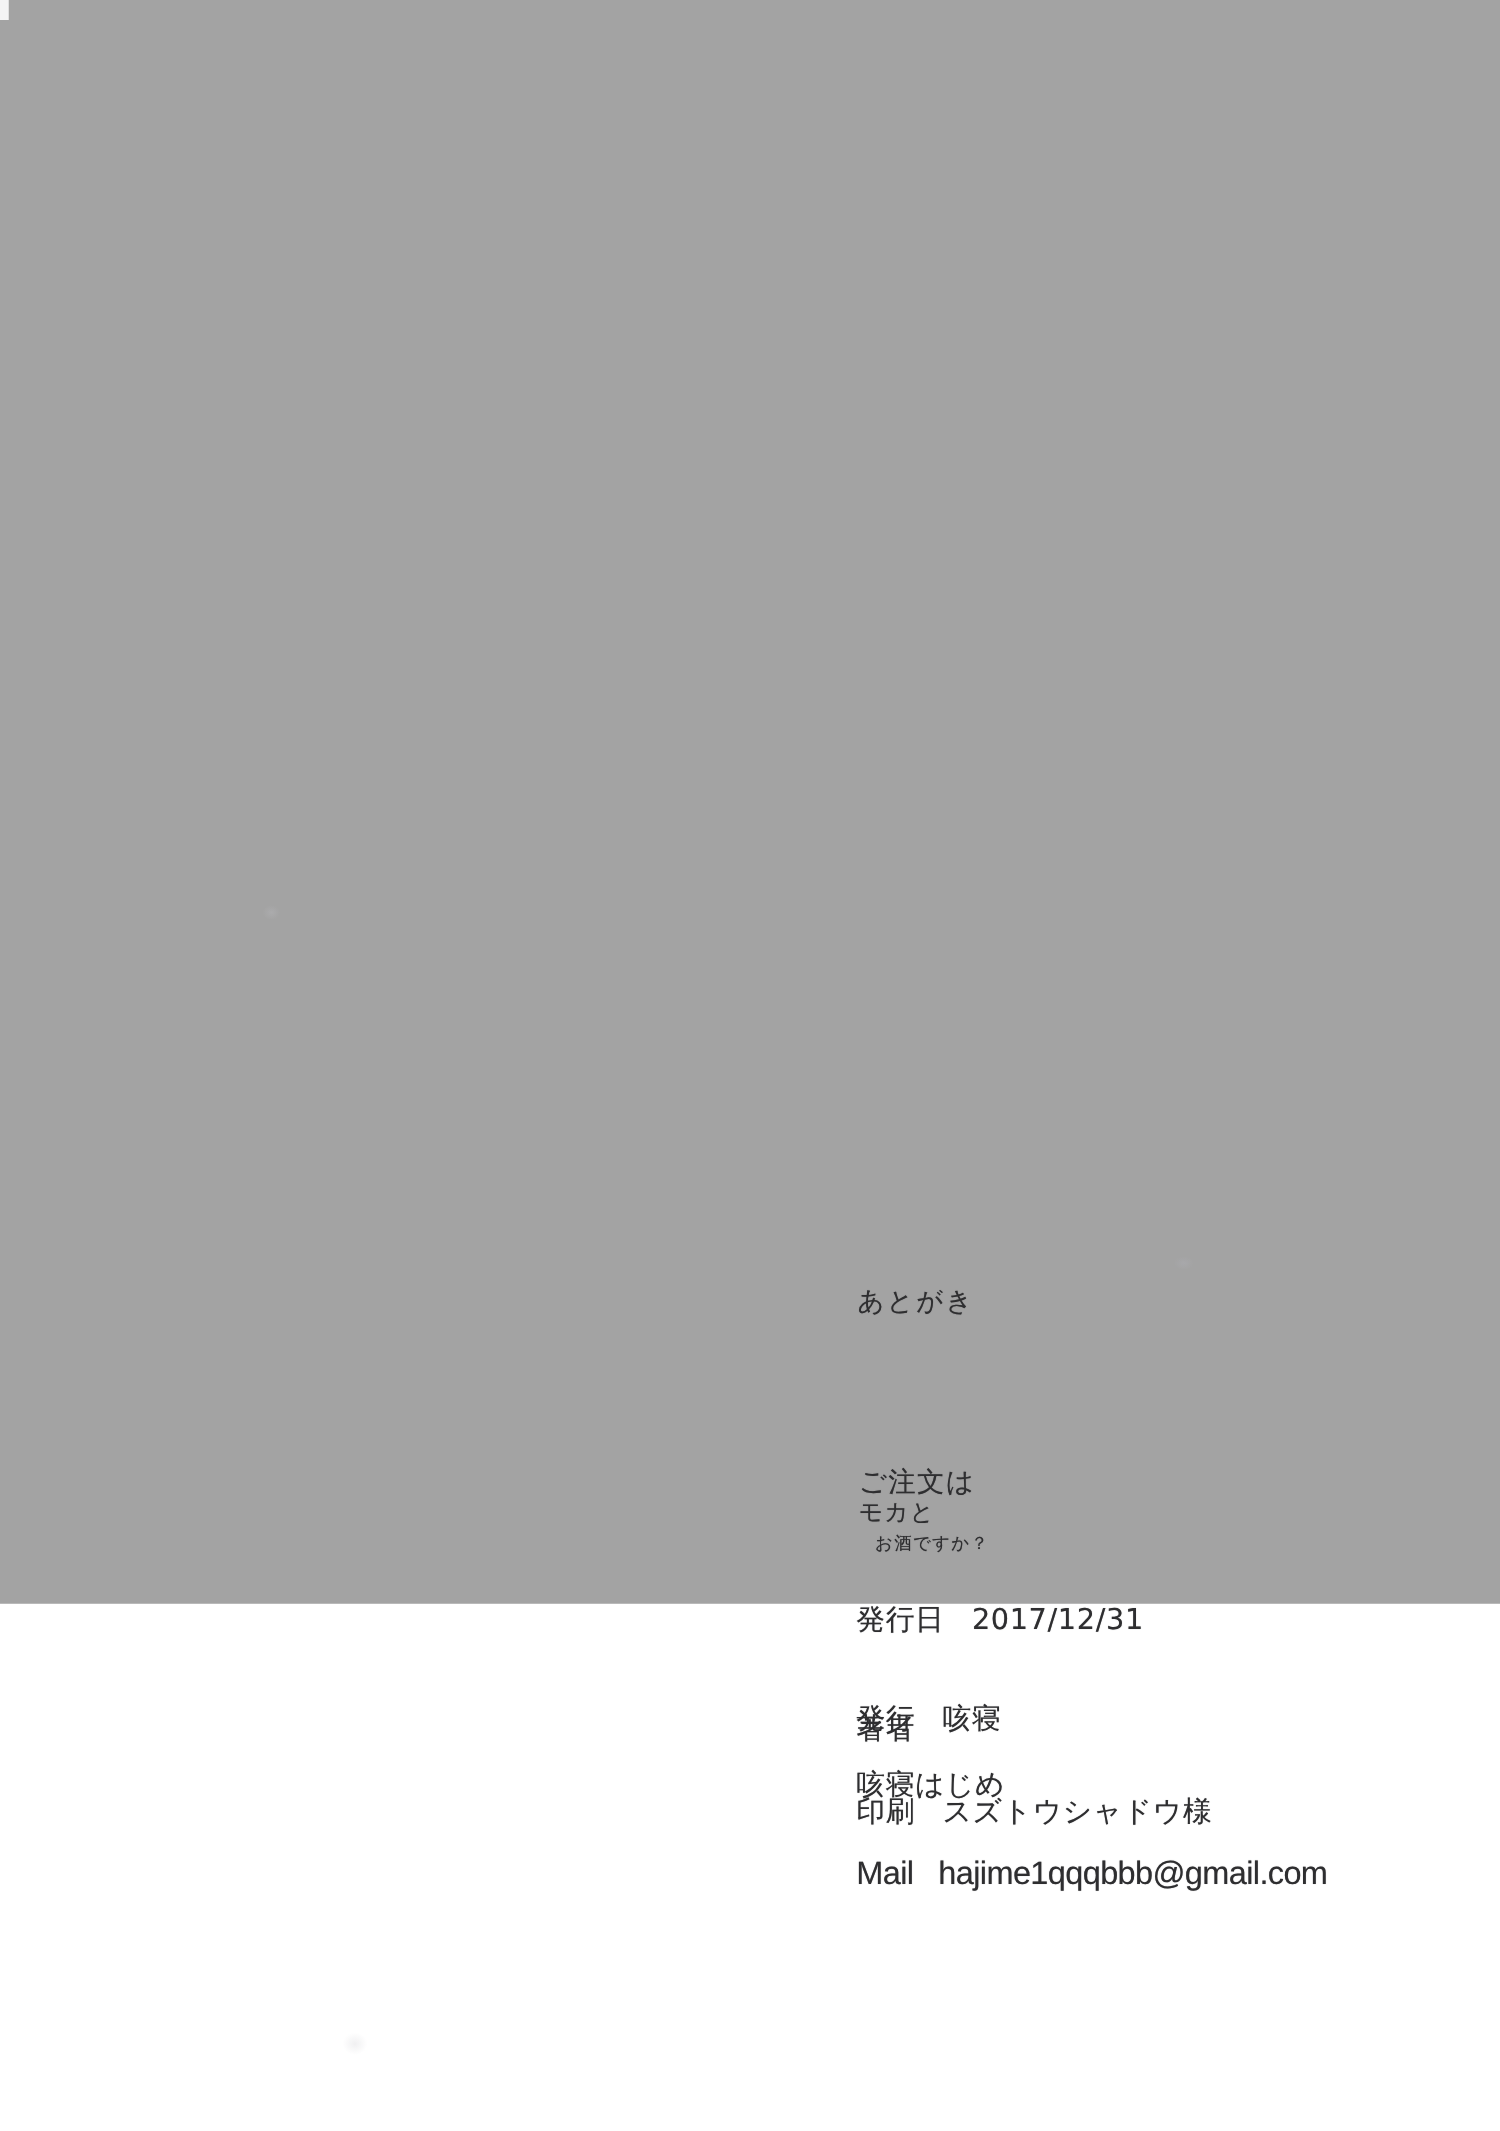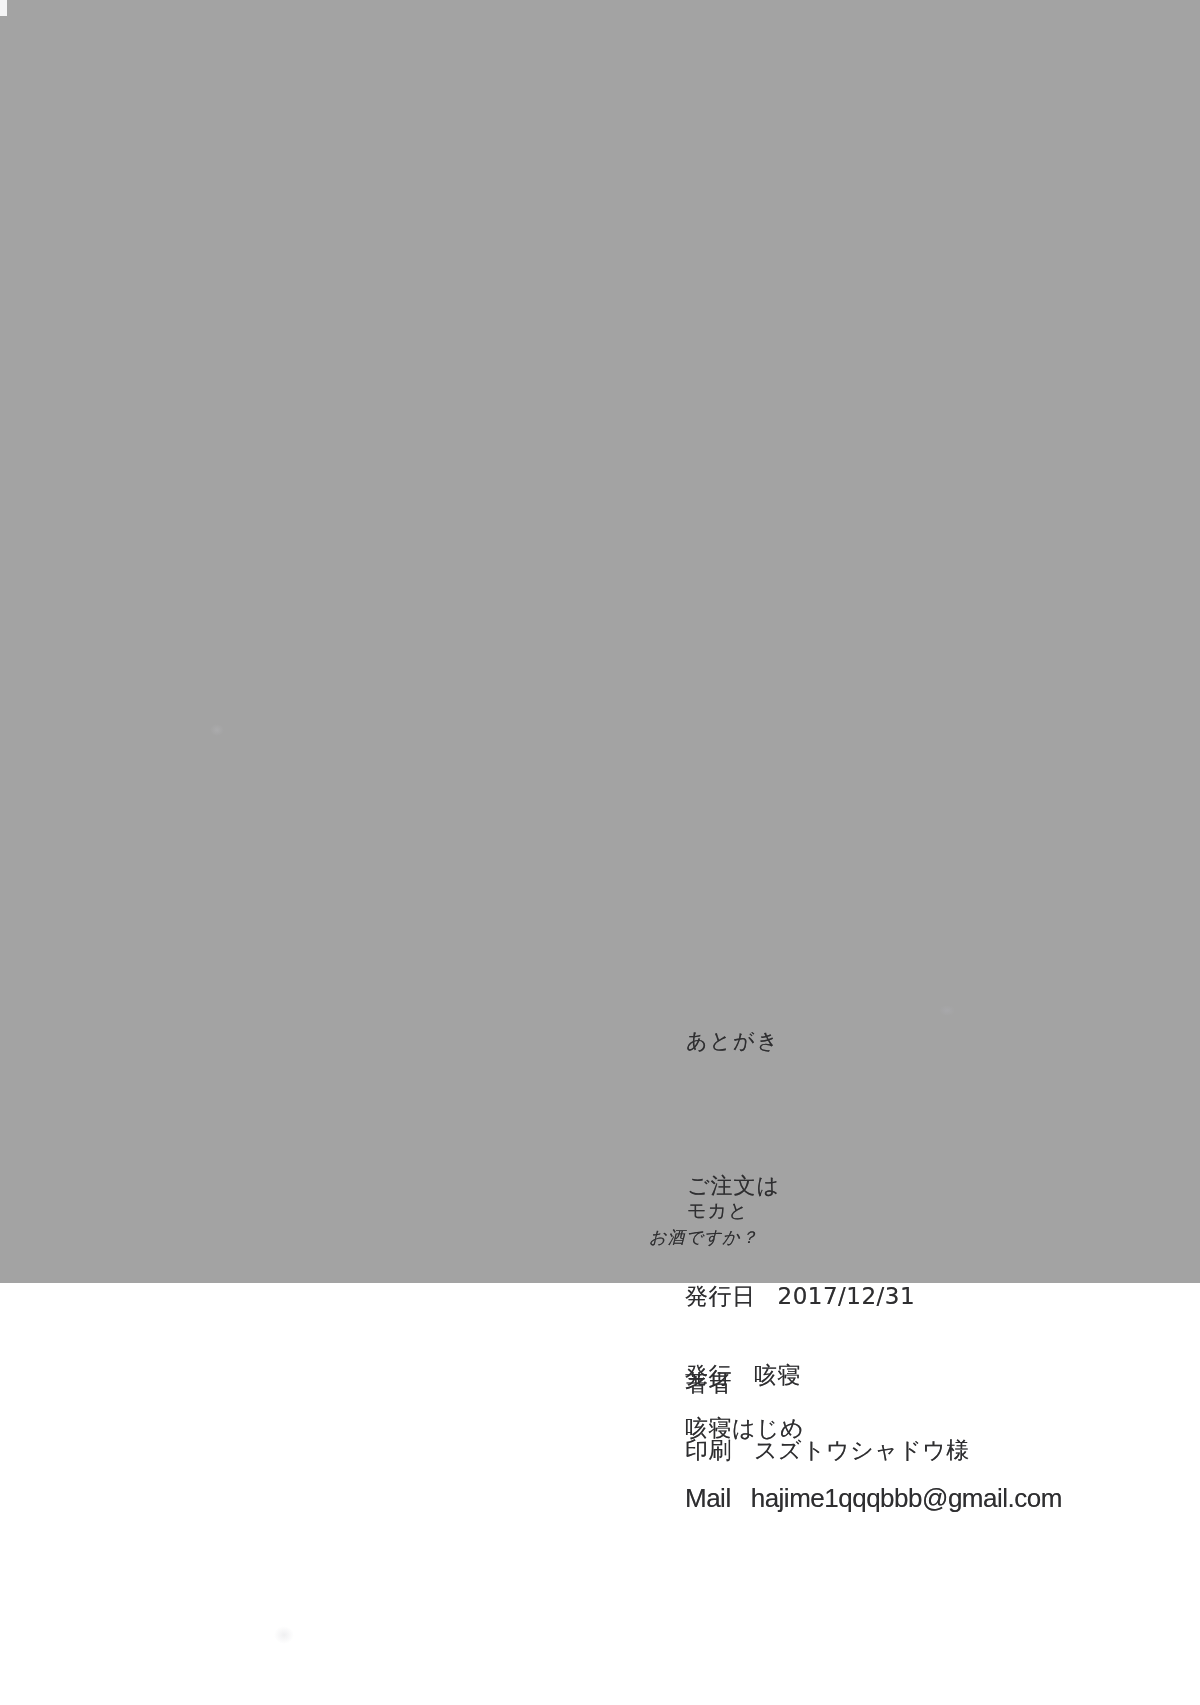--- a/index.html
+++ b/index.html
@@ -39,21 +39,21 @@
   .afterword-heading {
     left: 686px;
     top: 1031px;
     font-size: 21px;
     letter-spacing: 2px;
     font-weight: 500;
   }
 
   .title-line-1 { left: 687px; top: 1175px; font-size: 22px; letter-spacing: 1px; }
   .title-line-2 { left: 687px; top: 1201px; font-size: 19px; letter-spacing: 1px; }
-  .title-line-3 { left: 649px; top: 1229px; font-size: 17px; letter-spacing: 1px; font-style: italic; }
+  .title-line-3 { left: 700px; top: 1229px; font-size: 14px; letter-spacing: 1px; }
 
   .row {
     position: absolute;
     left: 685px;
     display: flex;
     align-items: flex-start;
   }
   .colophon-row {
     font-size: 23px;
     gap: 22px;

